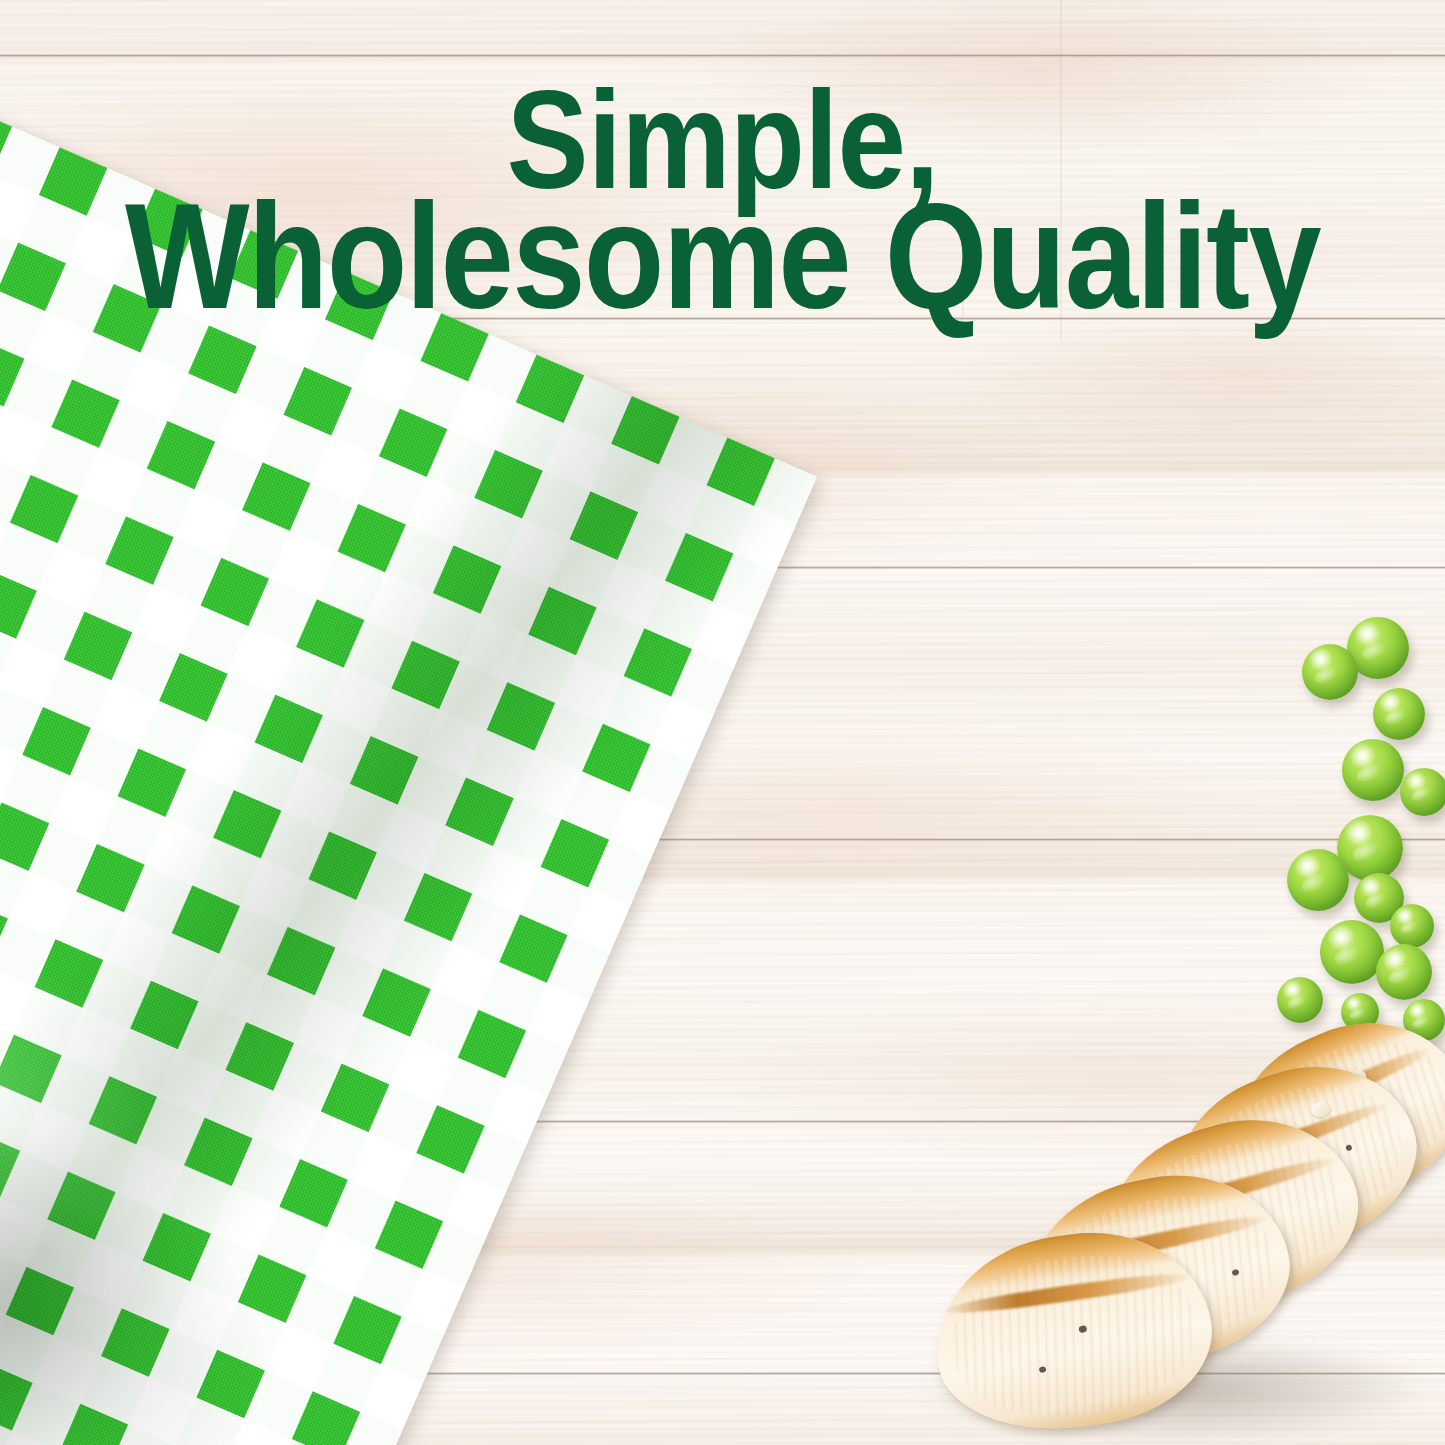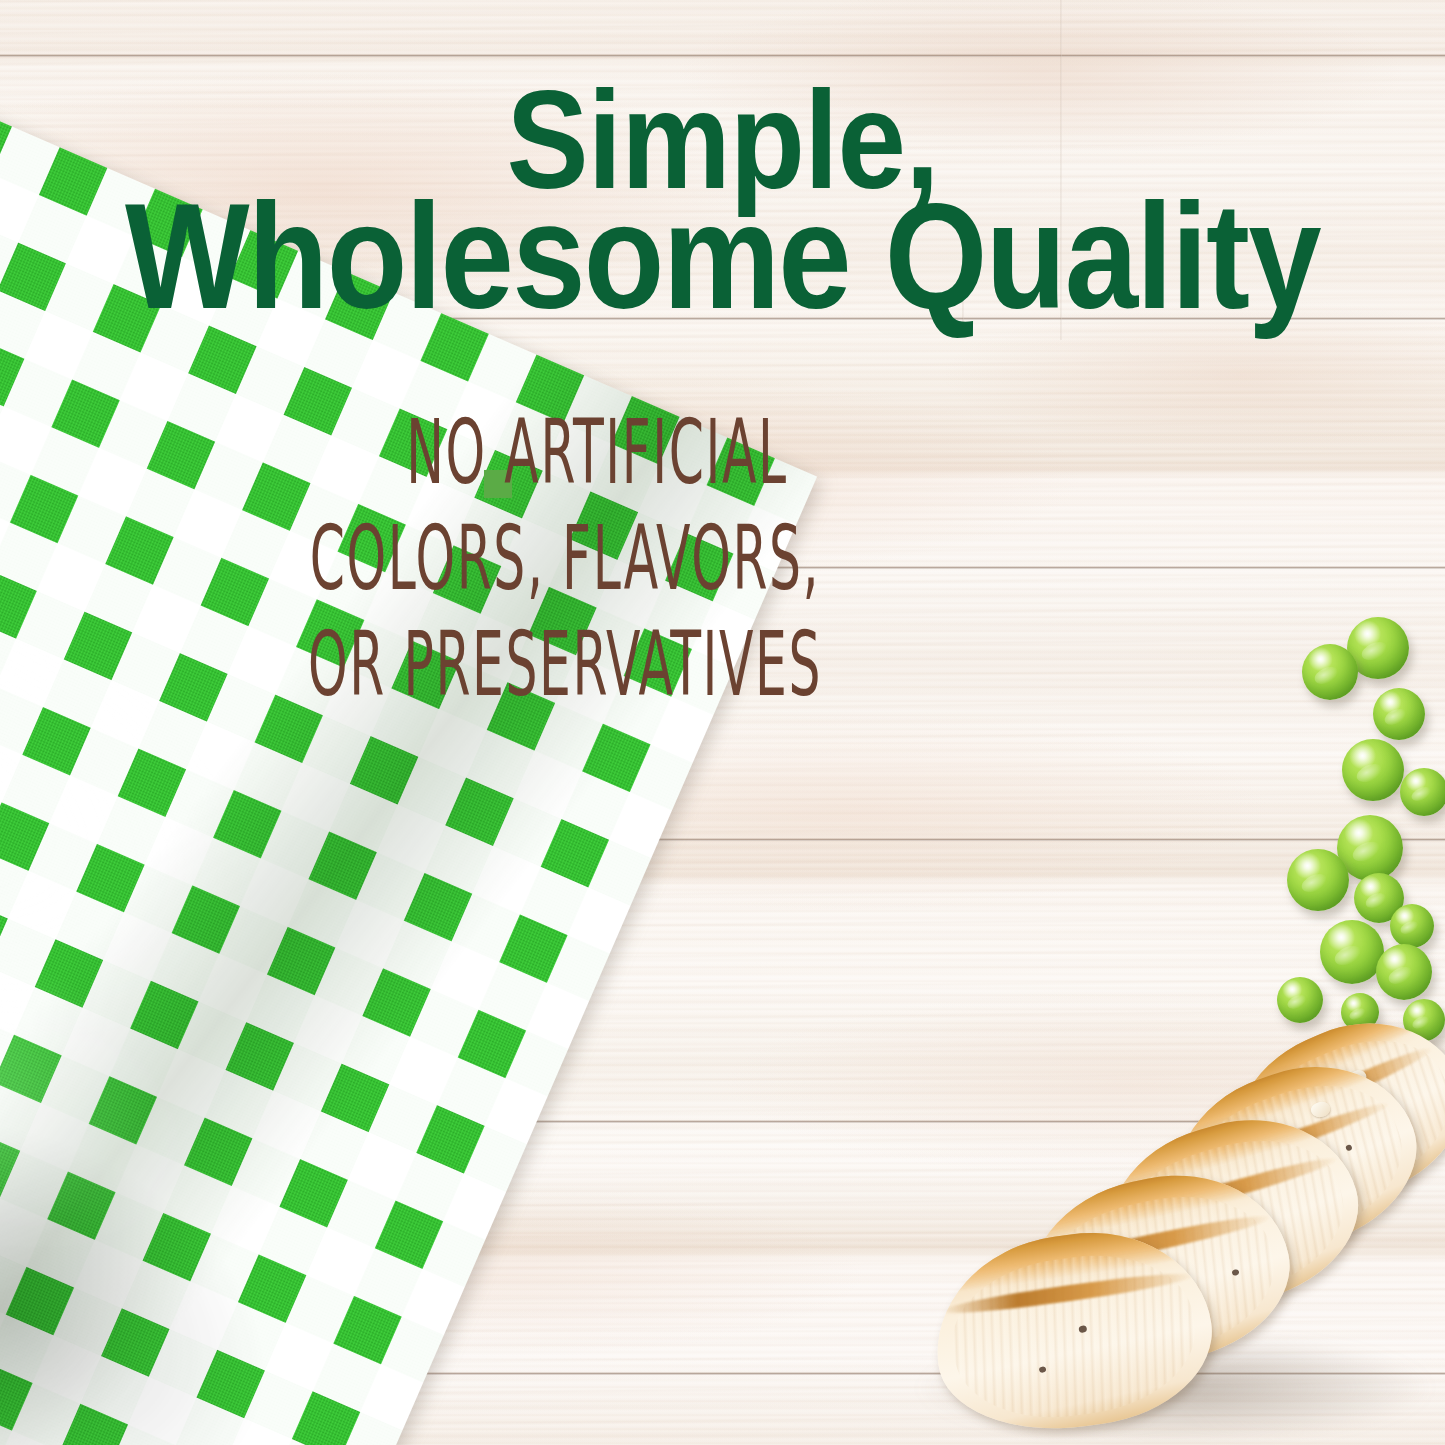--- a/index.html
+++ b/index.html
@@ -272,26 +272,20 @@
 
   <div class="headline">
     <span>Simple,</span>
     <span class="l2">Wholesome Quality</span>
   </div>
 
   <div class="bullets">
 
 
 
-    <div class="bul" id="b3">
-      <span class="sq"></span>
-      <div class="line a">NO ARTIFICIAL</div>
-      <div class="line b">COLORS, FLAVORS,</div>
-      <div class="line c">OR PRESERVATIVES</div>
-    </div>
 
   </div>
 
   <div id="pea-layer">
       <div class="pea" style="left: 1347px; top: 617px; width: 62px; height: 62px;"></div>
       <div class="pea" style="left: 1302px; top: 644px; width: 56px; height: 56px;"></div>
       <div class="pea" style="left: 1373px; top: 688px; width: 52px; height: 52px;"></div>
       <div class="pea" style="left: 1342px; top: 739px; width: 62px; height: 62px;"></div>
       <div class="pea" style="left: 1400px; top: 768px; width: 48px; height: 48px;"></div>
       <div class="pea" style="left: 1337px; top: 815px; width: 66px; height: 66px;"></div>

